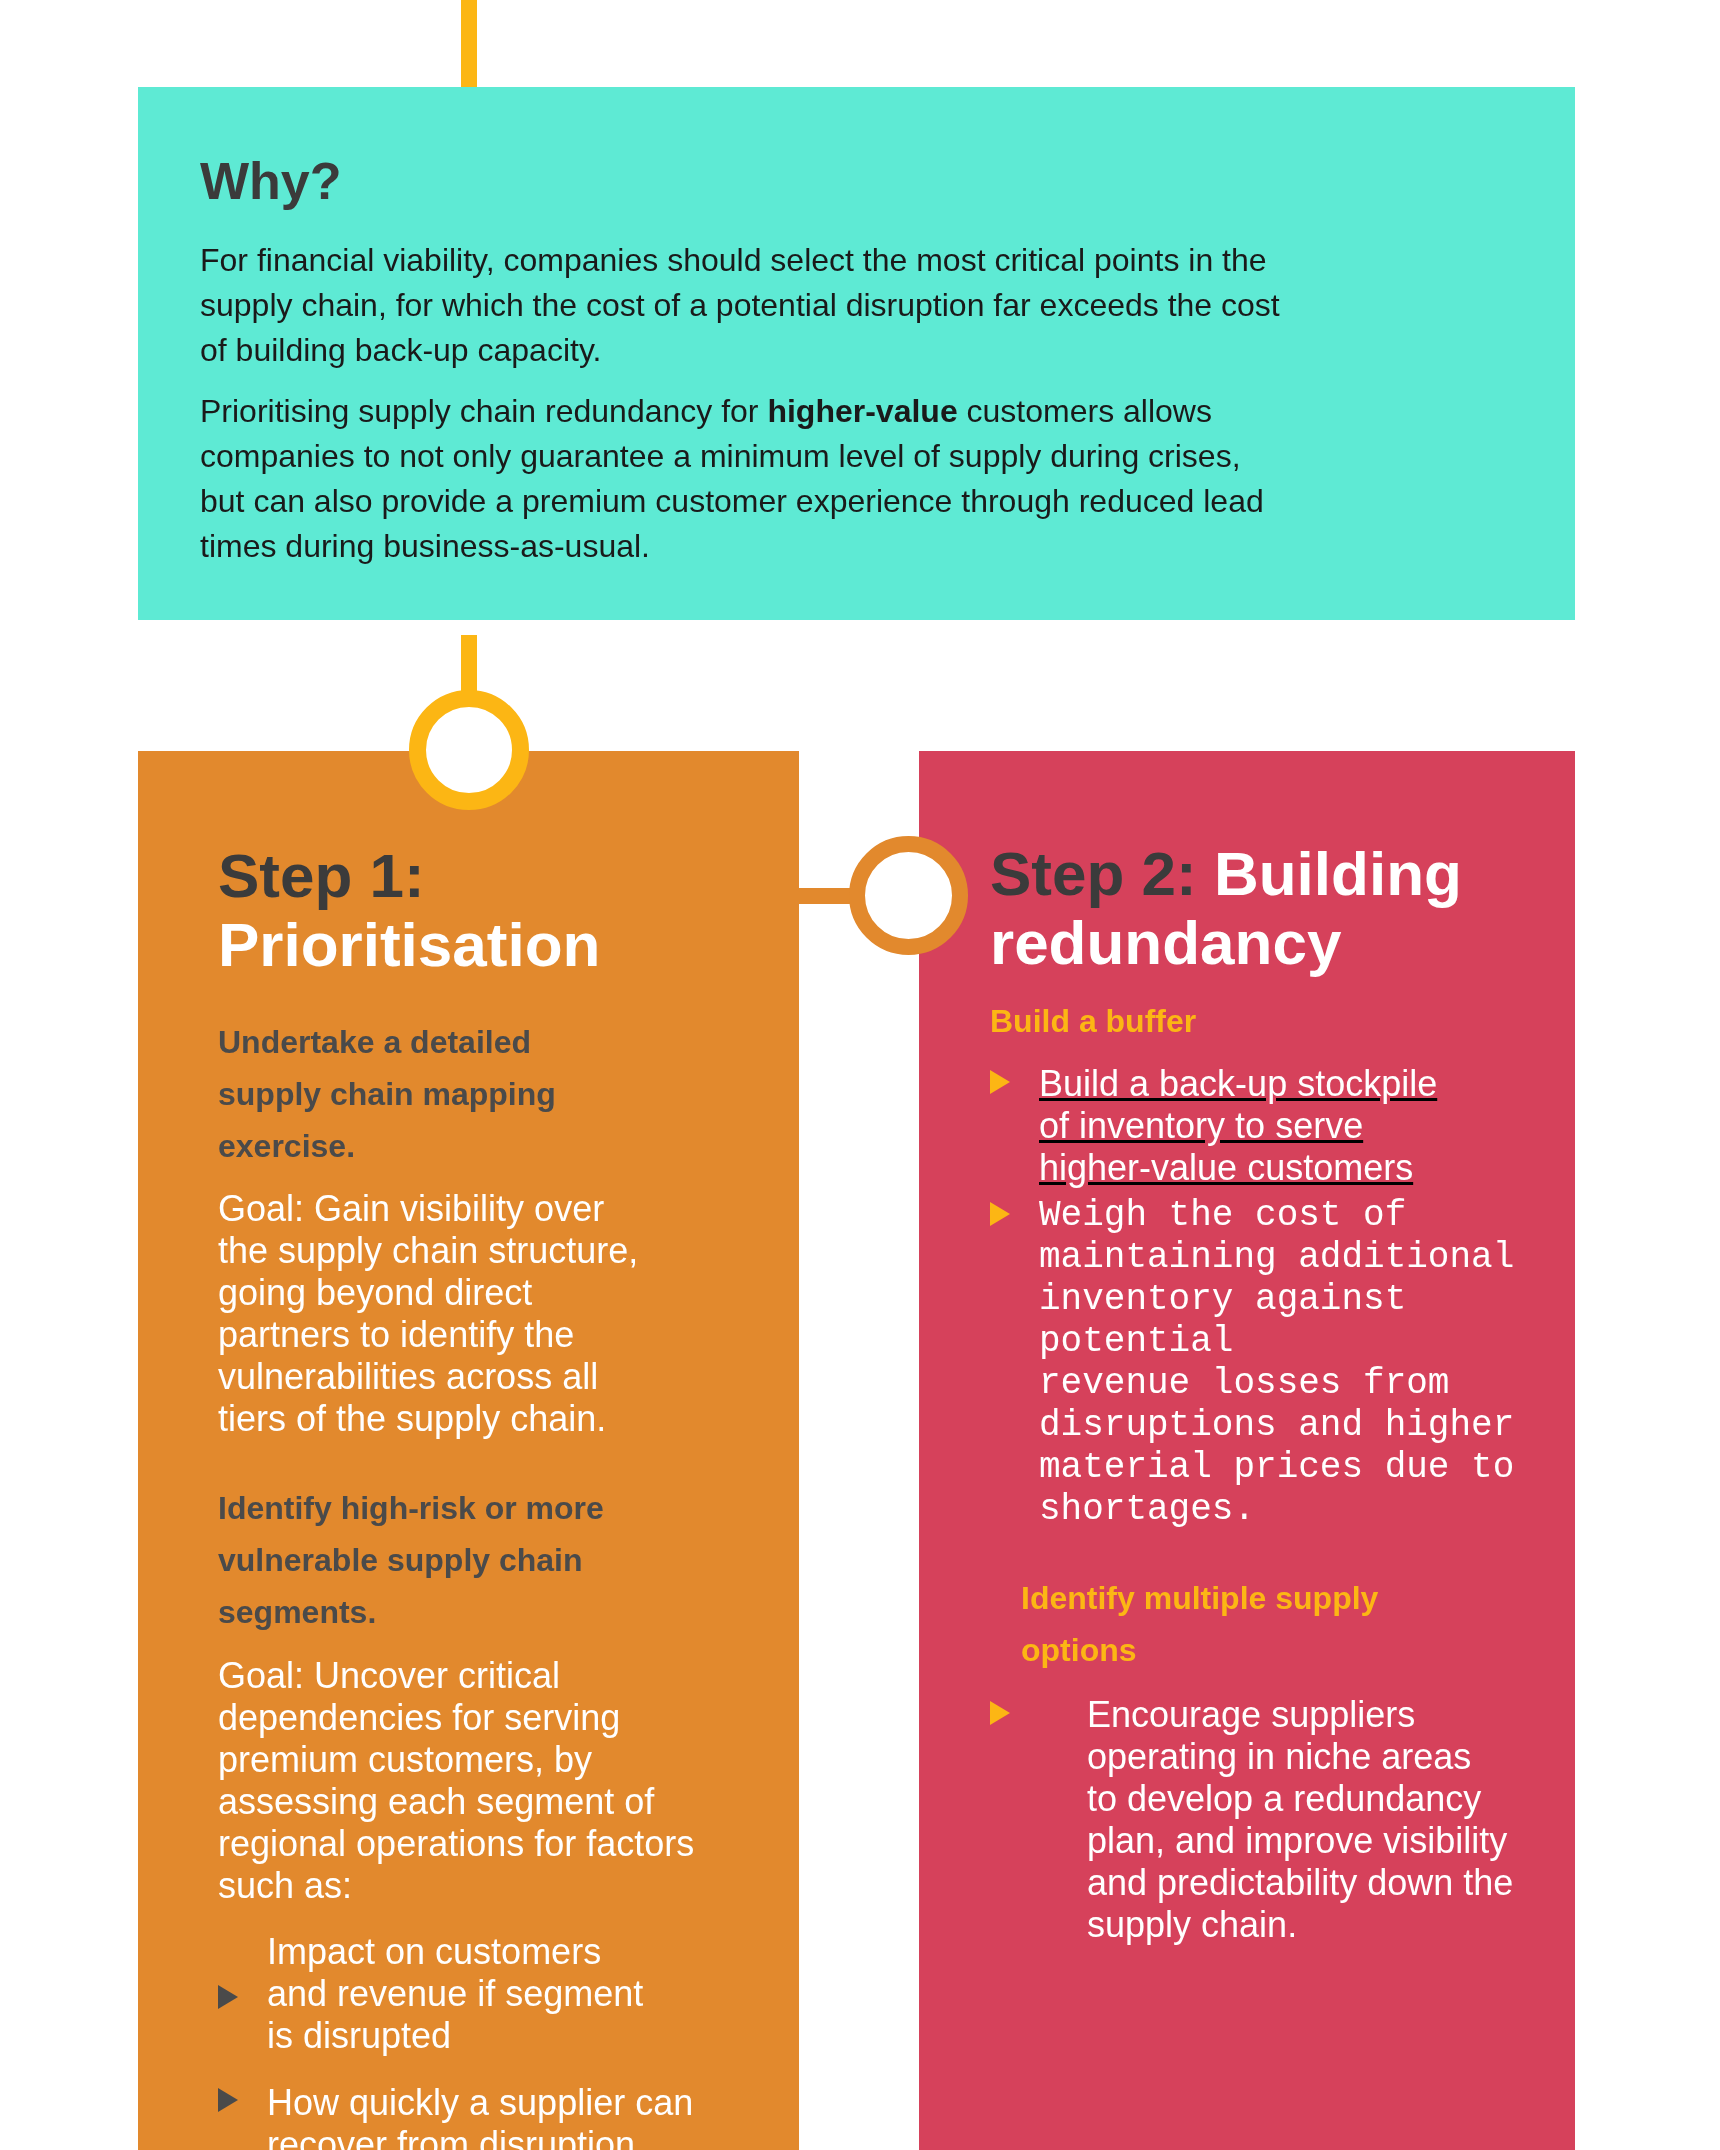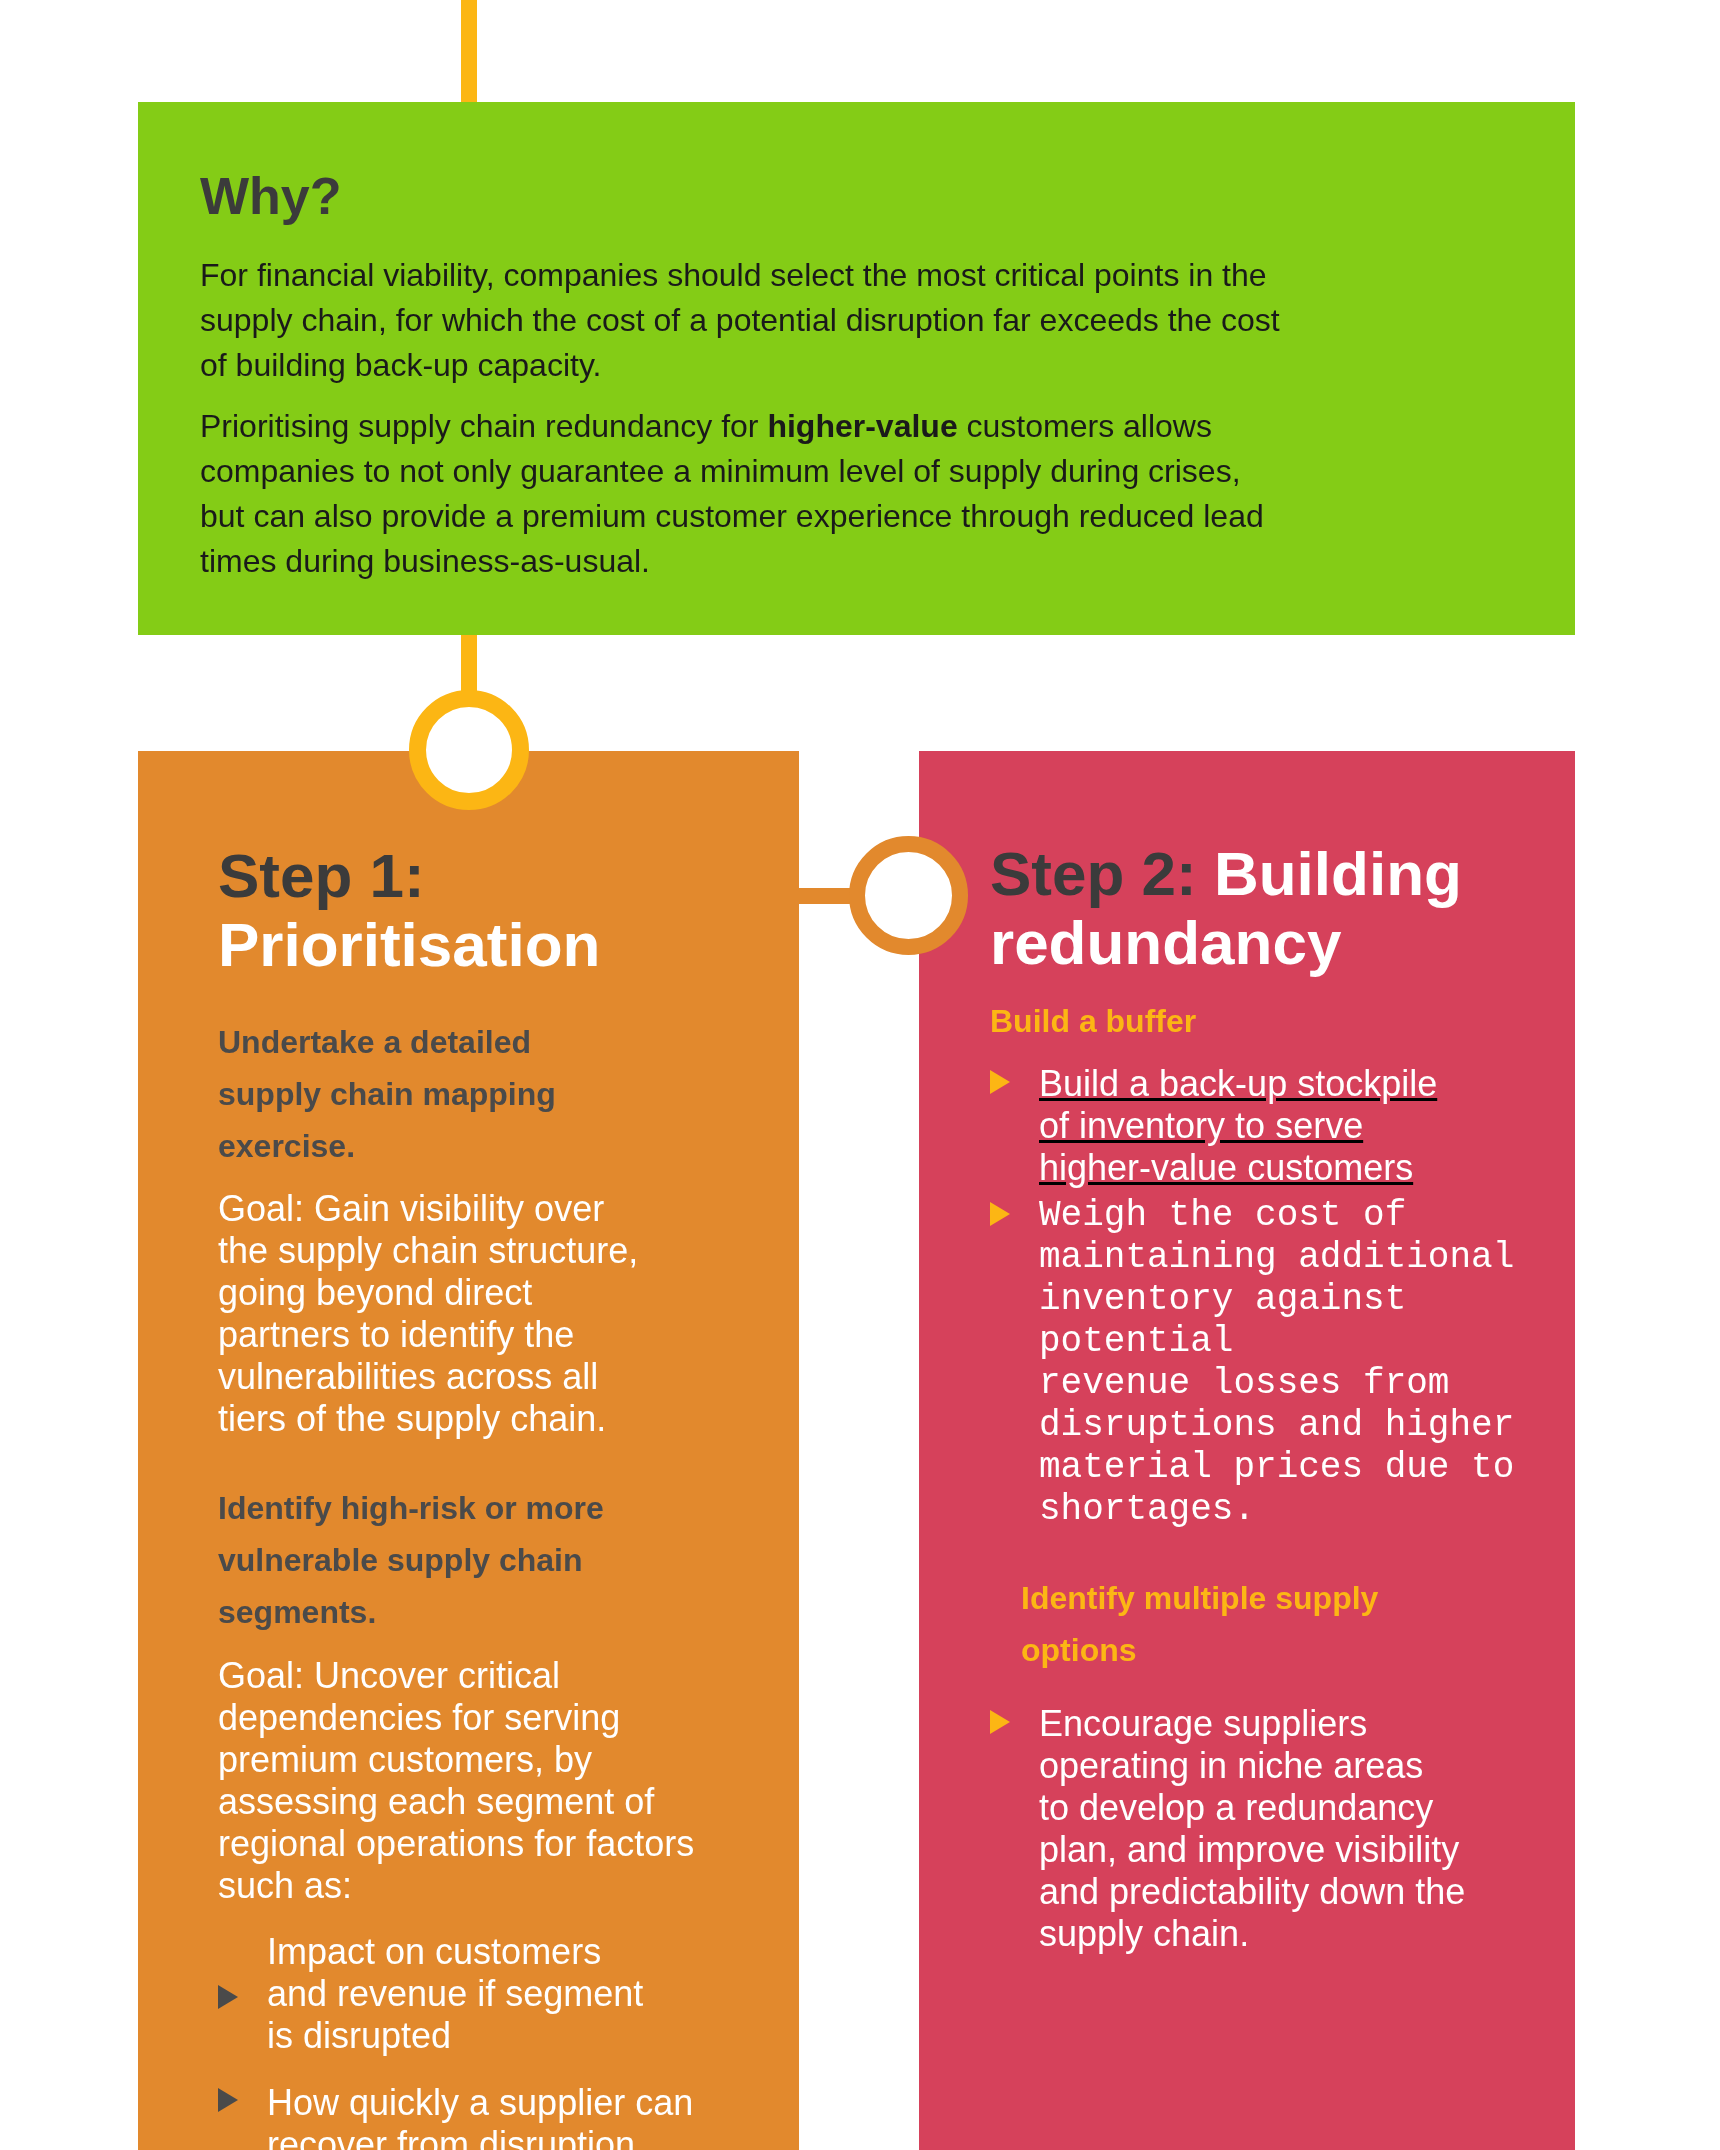--- a/index.html
+++ b/index.html
@@ -32,23 +32,23 @@
     border: 17px solid #FCB614;
   }
   .ring2 {
     left: 849px; top: 836px;
     width: 119px; height: 119px;
     border: 16.3px solid #E2892D;
   }
 
   
   .why-card {
-    left: 138px; top: 102px;
+    left: 138px; top: 87px;
     width: 1437px; height: 533px;
-    background: #84cc16;
+    background: #5eead4;
     padding: 62px 60px 0 62px;
   }
   .panel1 {
     left: 138px; top: 751px;
     width: 661px; height: 1573px;
     background: #E2892D;
     padding: 90px 28px 0 80px;
   }
   .panel2 {
     left: 919px; top: 751px;
@@ -97,21 +97,21 @@
   .p1 .sub2  { margin-top: 42px; }
   .p1 .goal2 { margin-top: 16.3px; }
   .p1 .b1    { margin-top: 24px; align-items: center; }
   .p1 .b2    { margin-top: 25px; }
 
   .p2 .sub1  { margin-top: 18px; }
   .p2 .b1    { margin-top: 16px; text-decoration: underline; }
   .p2 .b2    { margin-top: 6px; font-family: Liberation Mono, monospace; }
   .p2 .sub2  { margin-top: 41px; margin-left: 31px; }
   .p2 .b3    { margin-top: 18px; }
-  .p2 .b4    { margin-top: 27px; }
+  .p2 .b4    { margin-top: 18px; gap: 48px; }
 
   
   .bullet { display: flex; align-items: flex-start; }
   .bullet .arrow-cell { flex: 0 0 49px; padding-top: 6.9px; }
   .tri {
     width: 0; height: 0; display: block;
     border-top: 12.5px solid transparent;
     border-bottom: 12.5px solid transparent;
     border-left: 20px solid #4A4A4A;
   }

